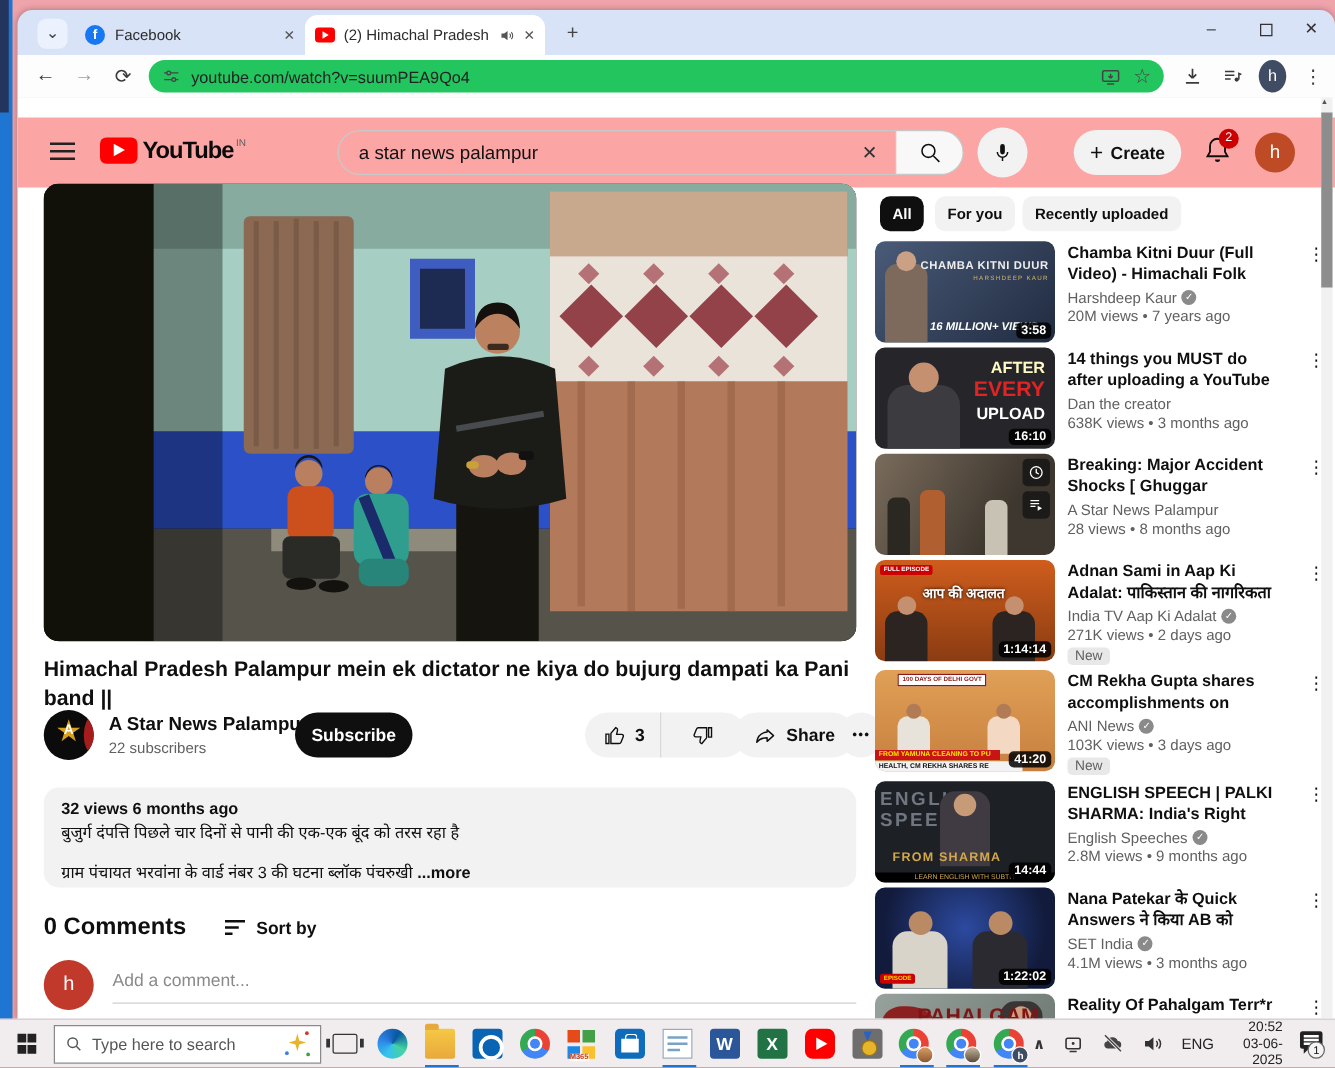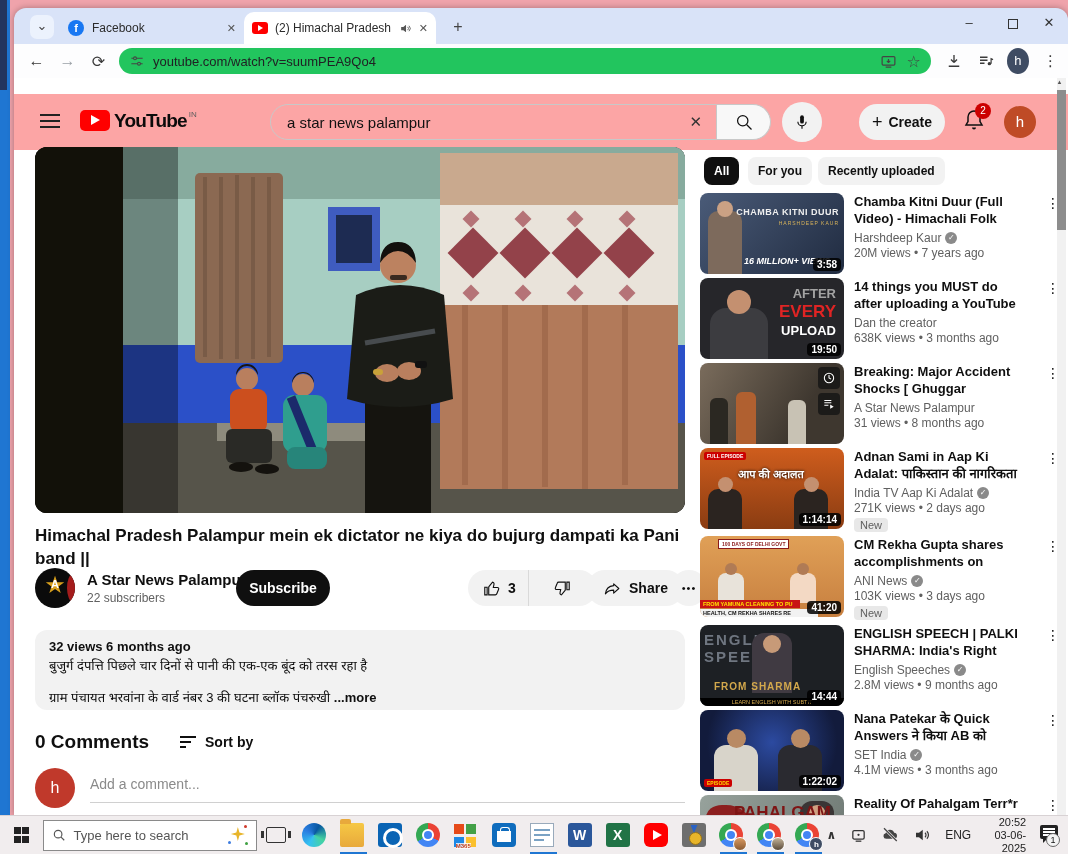--- a/index.html
+++ b/index.html
@@ -115,21 +115,21 @@
   .kebab{position:absolute;right:4px;top:2px;font-size:14px;color:#0f0f0f;}
 
   
   .t0{background:linear-gradient(135deg,#4a5b78,#202b40);}
   .t0 .a{right:5px;top:14px;color:#eee;font-size:9px;font-weight:bold;letter-spacing:.5px;}
   .t0 .b{right:5px;top:27px;color:#d8b35a;font-size:5px;letter-spacing:1px;}
   .t0 .c{left:44px;bottom:8px;color:#fff;font-size:9px;font-style:italic;font-weight:bold;}
   .t0 .girl{position:absolute;left:8px;top:18px;width:34px;height:63px;background:#7d6a5c;border-radius:10px 10px 0 0;}
   .t0 .girl::before{content:"";position:absolute;left:9px;top:-10px;width:16px;height:16px;border-radius:50%;background:#caa184;}
   .t1{background:#26262a;}
-  .t1 .a{right:8px;top:8px;color:#a3a3a3;font-size:13px;font-weight:bold;}
+  .t1 .a{right:8px;top:8px;color:#fef9c3;font-size:13px;font-weight:bold;}
   .t1 .b{right:8px;top:24px;color:#e02424;font-size:17px;font-weight:bold;}
   .t1 .c{right:8px;top:45px;color:#fff;font-size:13px;font-weight:bold;}
   .t1 .guy{position:absolute;left:10px;top:30px;width:58px;height:51px;background:#3c3c40;border-radius:16px 16px 0 0;}
   .t1 .guy::before{content:"";position:absolute;left:17px;top:-18px;width:24px;height:24px;border-radius:50%;background:#c49070;}
   .t2{background:linear-gradient(120deg,#7a6c5c,#3e372f 70%);}
   .t2 .p{position:absolute;bottom:0;background:#2b2822;border-radius:6px 6px 0 0;}
   .ov-ic{position:absolute;width:22px;height:22px;border-radius:4px;background:rgba(20,20,20,.8);display:flex;align-items:center;justify-content:center;}
   .t3{background:linear-gradient(#cf5d1d,#8a3c12);}
   .t3 .a{left:4px;top:4px;background:#c00;color:#fff;font-size:5px;font-weight:bold;padding:1px 3px;border-radius:2px;}
   .t3 .b{left:38px;top:18px;color:#fff;font-size:11px;font-weight:bold;text-shadow:0 0 3px #000;}
@@ -471,21 +471,21 @@
         </div>
         <div class="kebab">⋮</div>
       </div>
 
       <div class="sug" style="top:200px">
         <div class="thumb t1">
           <span class="guy"></span>
           <span class="a">AFTER</span>
           <span class="b">EVERY</span>
           <span class="c">UPLOAD</span>
-          <span class="duration">19:50</span>
+          <span class="duration">16:10</span>
         </div>
         <div class="sug-info">
           <div class="sug-title">14 things you MUST do after uploading a YouTube video</div>
           <div class="sug-ch">
               <span>Dan the creator</span>
             </div>
           <div class="sug-meta">638K views • 3 months ago</div>
         </div>
         <div class="kebab">⋮</div>
       </div>
@@ -507,21 +507,21 @@
                 <path d="M14 13l6 3.5-6 3.5z" fill="#fff"></path>
               </svg>
           </span>
 
         </div>
         <div class="sug-info">
           <div class="sug-title">Breaking: Major Accident Shocks [ Ghuggar palampur ]...</div>
           <div class="sug-ch">
               <span>A Star News Palampur</span>
             </div>
-          <div class="sug-meta">31 views • 8 months ago</div>
+          <div class="sug-meta">28 views • 8 months ago</div>
         </div>
         <div class="kebab">⋮</div>
       </div>
 
       <div class="sug" style="top:370px">
         <div class="thumb t3">
           <span class="man" style="left:8px;"></span>
           <span class="man" style="right:16px;"></span>
           <span class="a">FULL EPISODE</span>
           <span class="b">आप की अदालत</span>

